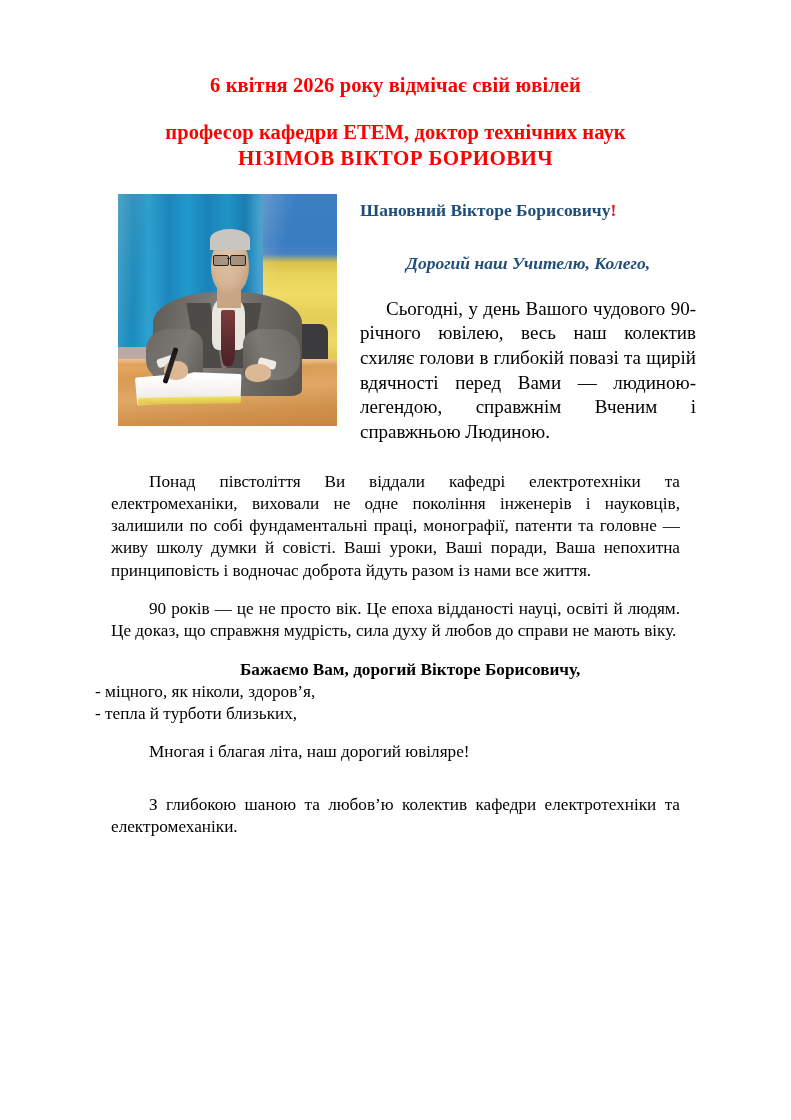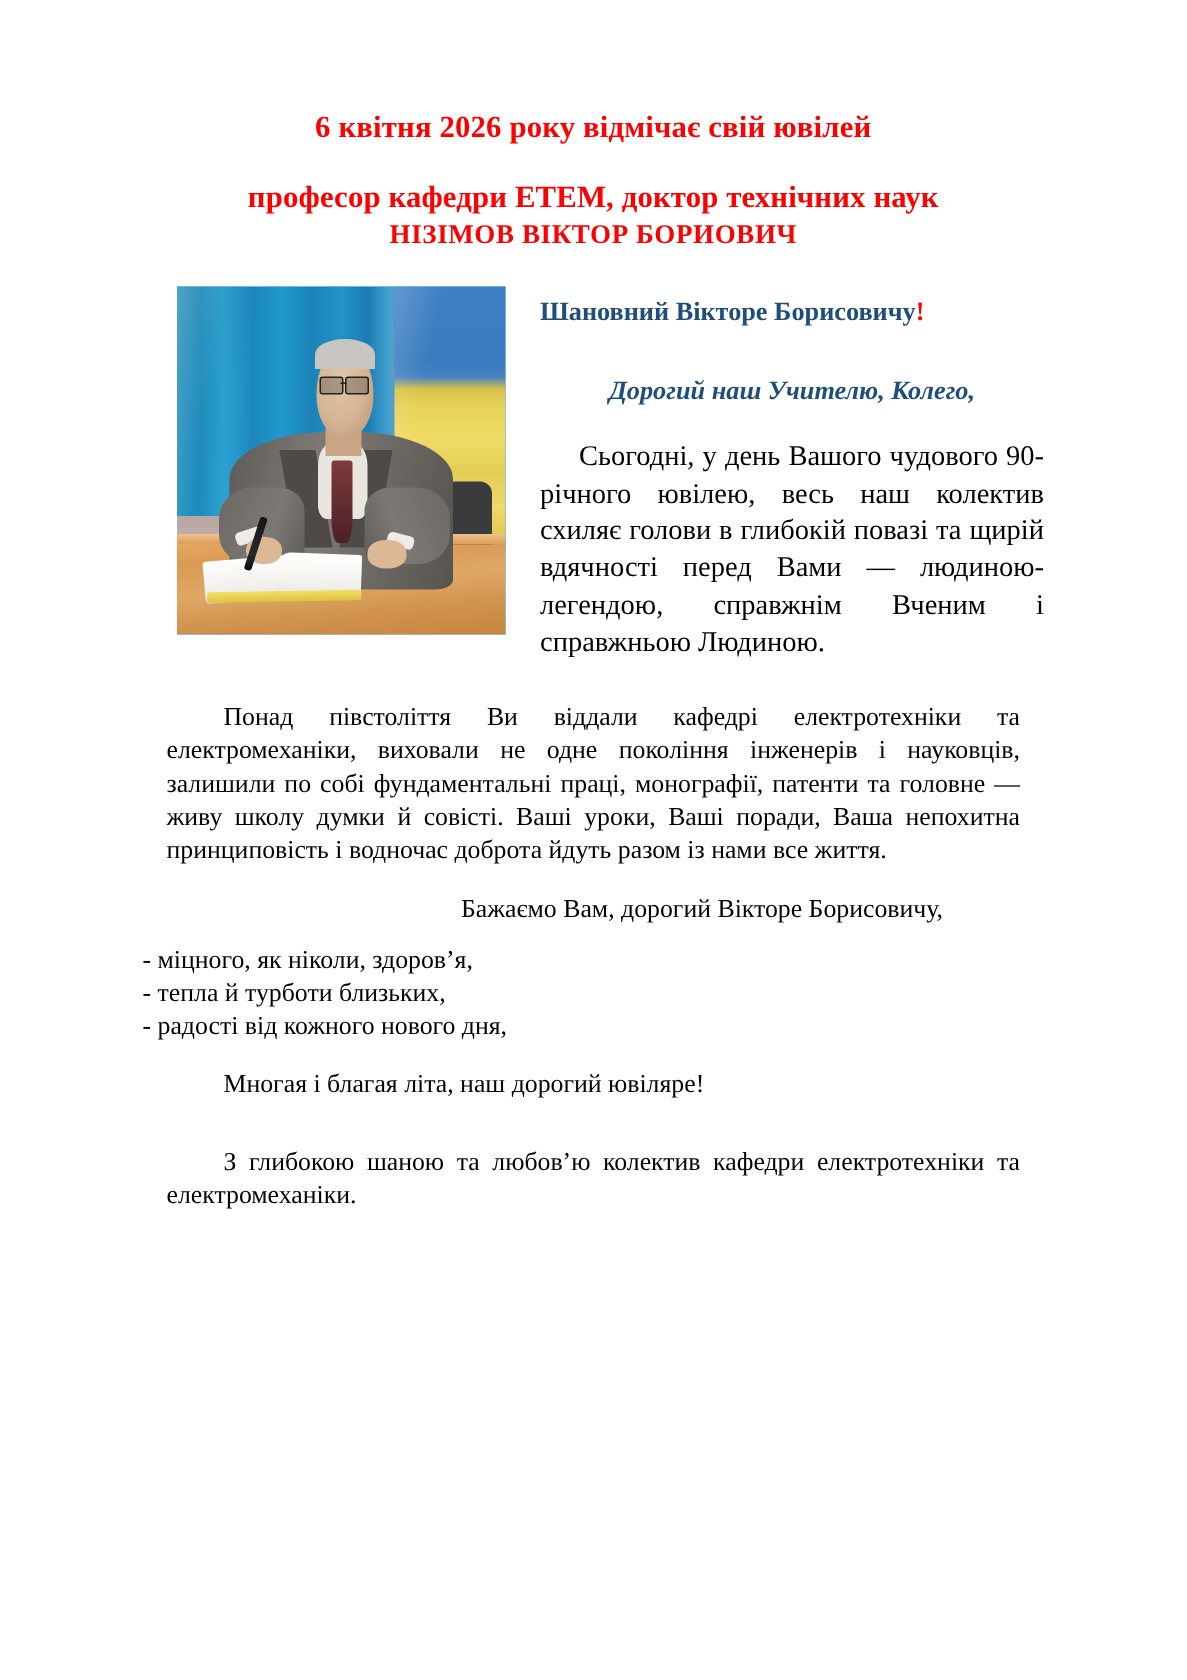--- a/index.html
+++ b/index.html
@@ -32,21 +32,21 @@
   .header-line {
     color: #FF0000;
     font-weight: bold;
     font-size: 20.5px;
     line-height: 1.15;
     letter-spacing: 0.1px;
   }
   .header-line-1 { margin-bottom: 23px; }
   .header-line-2 { margin-bottom: 2px; }
   .header-line-3 {
-    font-size: 18px;
+    font-size: 21px;
     letter-spacing: 0.4px;
     text-align: center;
   }
 
   
   .photo-section {
     position: relative;
     margin-top: 24px;
     min-height: 248px;
   }
@@ -244,26 +244,26 @@
   .body-block { margin-top: 26px; }
   .body-para {
     text-align: justify;
     font-size: 17.2px;
     line-height: 1.295;
     text-indent: 38px;
     margin: 16px;
   }
   .wish-head {
     text-indent: 0;
-    text-align: center;
+    text-align: left;
     padding-left: 145px;
-    font-weight: normal;
+    font-weight: bold;
     font-size: 17.2px;
     line-height: 1.30;
-    margin: 12px;
+    margin: 0;
   }
   .wish-item {
     text-align: justify;
     text-indent: 0;
     font-size: 17.2px;
     line-height: 1.295;
     margin: 0;
   }
   .closing-block { margin-top: 30px; }
 </style>
@@ -318,26 +318,26 @@
       </div>
 
       <p class="greet-para">Сьогодні, у день Вашого чудового 90-річного ювілею, весь наш колектив схиляє голови в глибокій повазі та щирій вдячності перед Вами — людиною-легендою, справжнім Вченим і справжньою Людиною.</p>
     </div>
   </div>
 
   <div class="body-block">
 
     <p class="body-para">Понад півстоліття Ви віддали кафедрі електротехніки та електромеханіки, виховали не одне покоління інженерів і науковців, залишили по собі фундаментальні праці, монографії, патенти та головне — живу школу думки й совісті. Ваші уроки, Ваші поради, Ваша непохитна принциповість і водночас доброта йдуть разом із нами все життя.</p>
 
+    <p class="body-para">90 років — це не просто вік. Це епоха відданості науці, освіті й людям. Це доказ, що справжня мудрість, сила духу й любов до справи не мають віку.</p>
 
     <p class="wish-head">Бажаємо Вам, дорогий Вікторе Борисовичу,</p>
 
     <p class="wish-item">- міцного, як ніколи, здоров’я,</p>
     <p class="wish-item">- тепла й турботи близьких,</p>
-    <p class="wish-item">- радості від кожного нового дня,</p>
 
     <p class="body-para">Многая і благая літа, наш дорогий ювіляре!</p>
 
     <div class="closing-block">
       <p class="body-para">З глибокою шаною та любов’ю   колектив кафедри електротехніки та електромеханіки.</p>
     </div>
   </div>
 
 </div>
 

